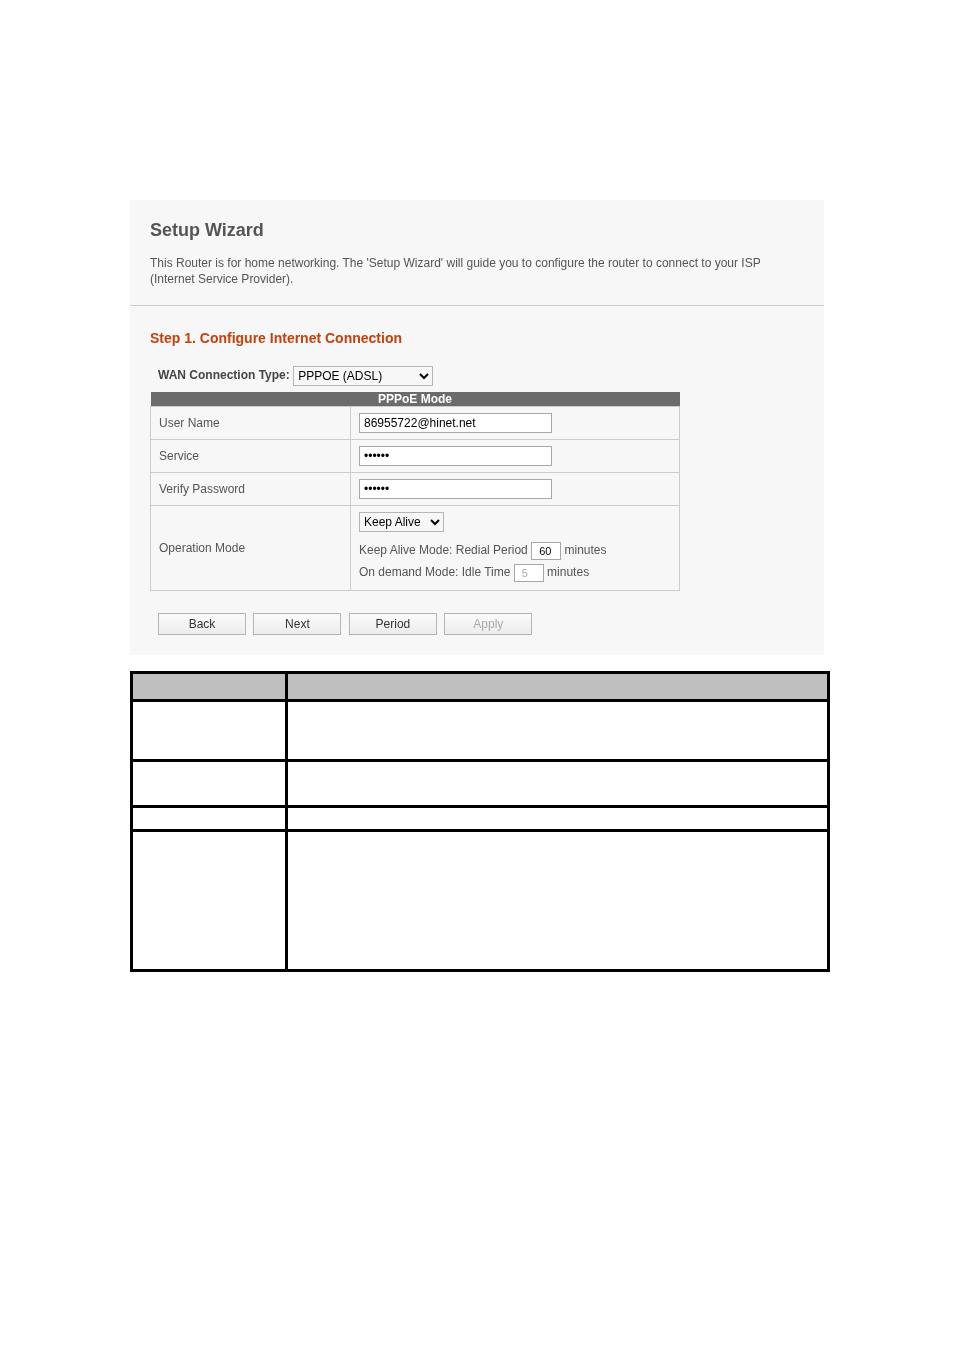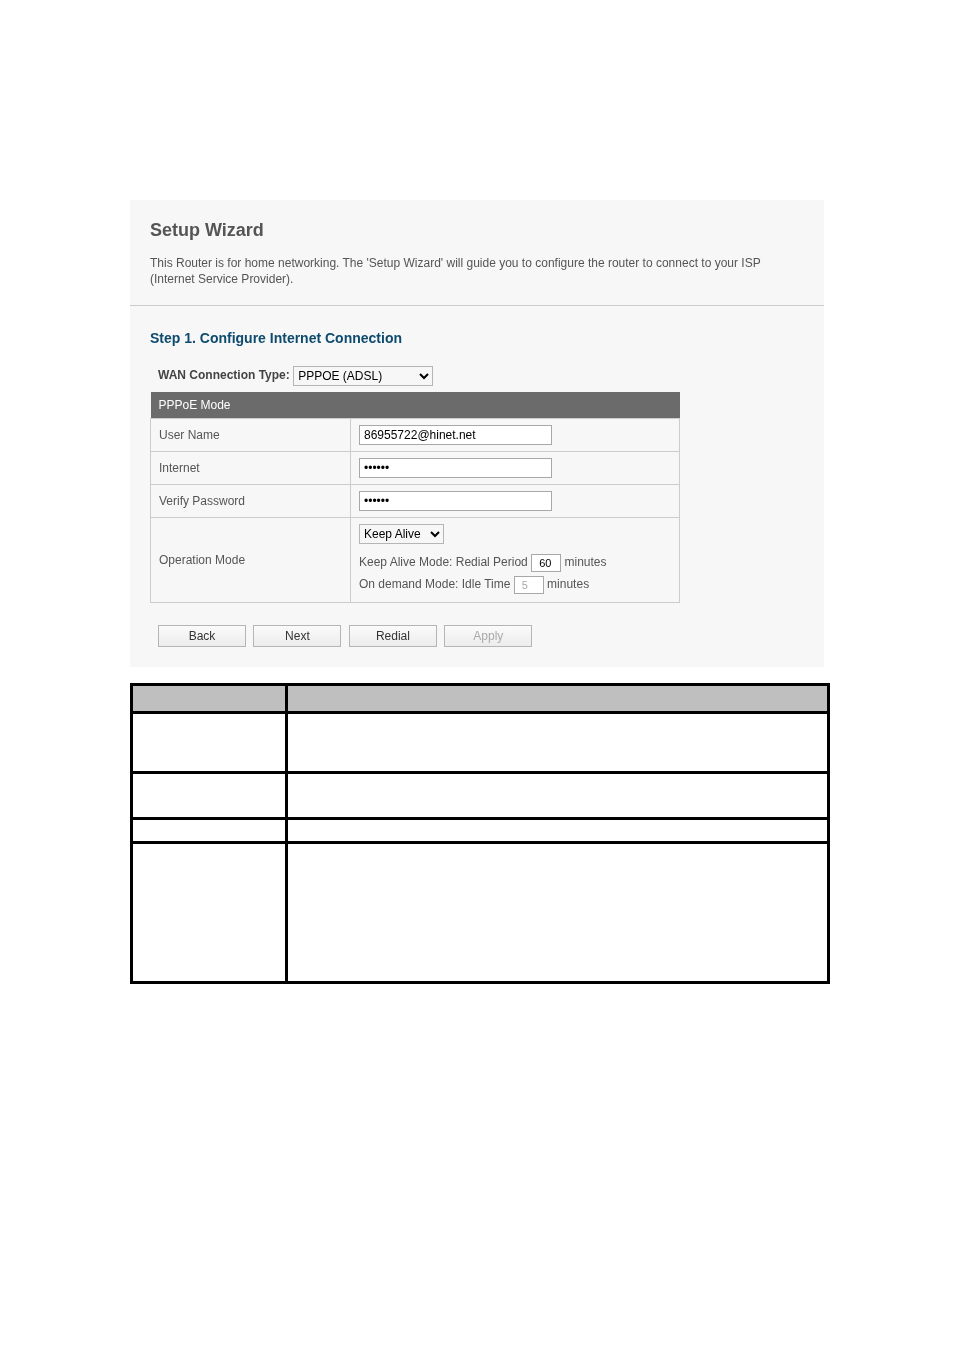--- a/index.html
+++ b/index.html
@@ -34,21 +34,21 @@
       margin-bottom: 18px;
     }
     hr.sep {
       border: none;
       border-top: 1px solid #ccc;
       margin: 0 0 24px 0;
     }
     .step-title {
       font-size: 14px;
       font-weight: bold;
-      color: #0c4a6e;
+      color: #c2410c;
       margin-bottom: 20px;
     }
     .wan-row {
       font-size: 12px;
       color: #333;
       margin-bottom: 6px;
       padding-left: 8px;
     }
     .wan-label {
       font-weight: bold;
@@ -64,24 +64,24 @@
     }
     table.form-table {
       border-collapse: collapse;
       width: 530px;
       font-size: 12px;
       color: #555;
     }
     table.form-table th.header {
       background: #6b6b6b;
       color: #fff;
-      text-align: left;
-      font-weight: normal;
-      font-size: 12px;
-      padding: 6px 8px;
+      text-align: center;
+      font-weight: bold;
+      font-size: 12px;
+      padding: 0 8px;
     }
     table.form-table td {
       border: 1px solid #cccccc;
       padding: 6px 8px;
       vertical-align: middle;
     }
     table.form-table td.label-cell {
       width: 200px;
     }
     .text-input {
@@ -181,21 +181,21 @@
           <tr>
         <th class="header" colspan="2">PPPoE Mode</th>
       </tr>
       <tr>
         <td class="label-cell">User Name</td>
         <td>
           <input type="text" class="text-input" value="86955722@hinet.net" style="">
         </td>
       </tr>
       <tr>
-        <td class="label-cell">Internet</td>
+        <td class="label-cell">Service</td>
         <td>
           <input type="text" class="text-input" value="••••••" style="">
         </td>
       </tr>
       <tr>
         <td class="label-cell">Verify Password</td>
         <td>
           <input type="text" class="text-input" value="••••••" style="">
         </td>
       </tr>
@@ -218,21 +218,21 @@
             </div>
           </div>
         </td>
       </tr>
     </tbody>
       </table>
 
     <div class="buttons-row">
       <button class="btn">Back</button>
       <button class="btn">Next</button>
-      <button class="btn">Redial</button>
+      <button class="btn">Period</button>
       <button class="btn disabled" disabled="">Apply</button>
     </div>
   </div>
 </div>
 
 <table class="bottom-table">
   <tbody>
       <tr class="hdr">
     <td class="left"></td>
     <td></td>

